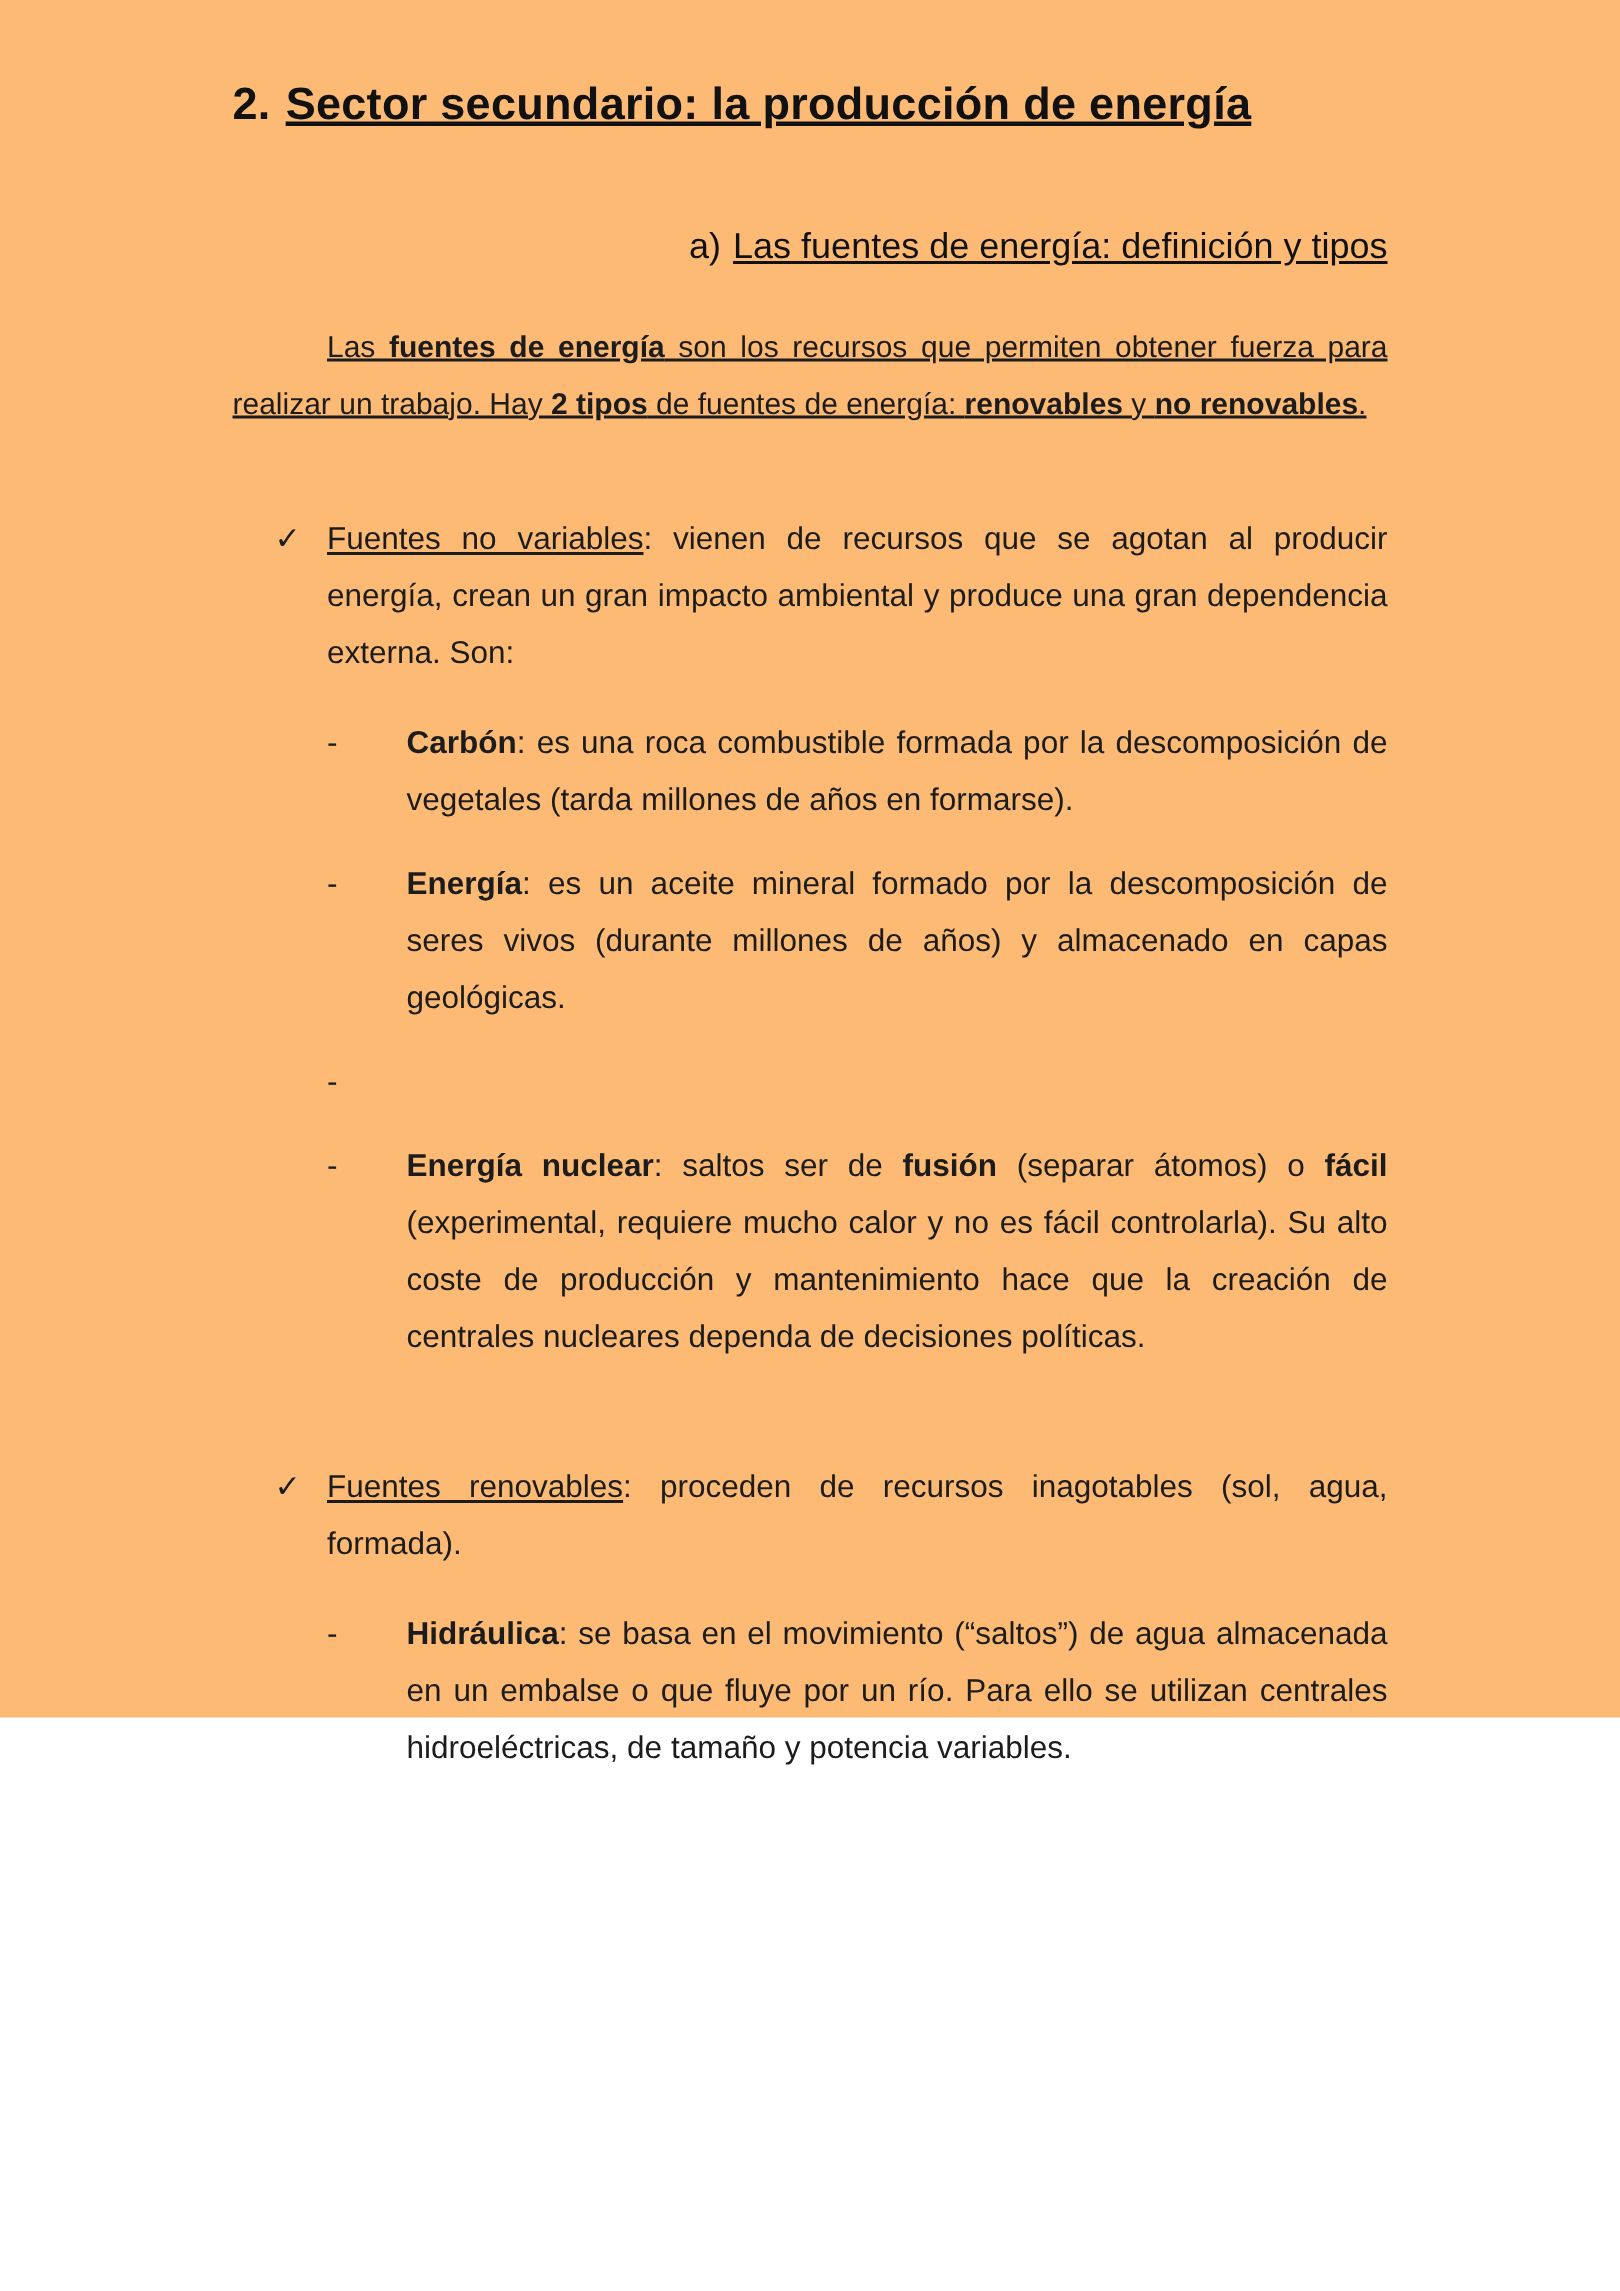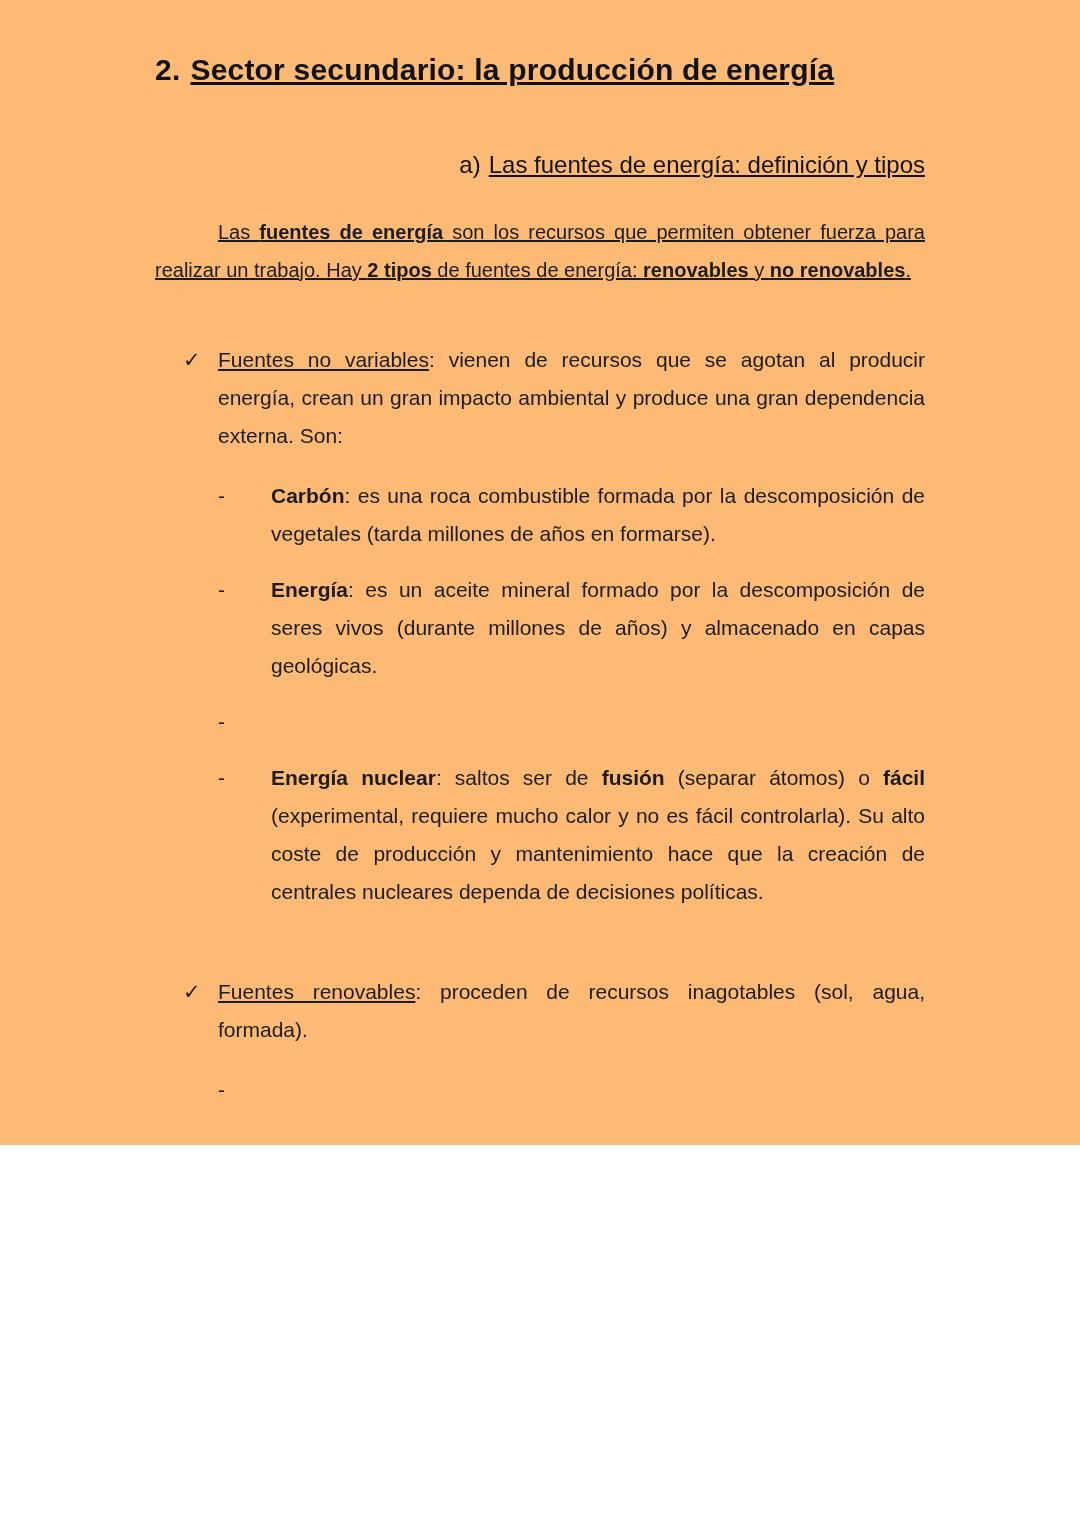--- a/index.html
+++ b/index.html
@@ -118,15 +118,16 @@
     <div class="body"><span class="b">Energía nuclear</span><span>: saltos ser de </span><span class="b">fusión</span><span> (separar átomos) o </span><span class="b">fácil</span><span> (experimental, requiere mucho calor y no es fácil controlarla). Su alto coste de producción y mantenimiento hace que la creación de centrales nucleares dependa de decisiones políticas.</span></div>
   </div>
 
   <div class="check-item mt-check2">
     <span class="marker">✓</span>
     <div class="body"><span class="u">Fuentes renovables</span><span>: proceden de recursos inagotables (sol, agua, formada).</span></div>
   </div>
 
   <div class="dash-item mt-firstdash">
     <span class="marker">-</span>
+    <div class="body"><span class="b">Hidráulica</span><span>: se basa en el movimiento (“saltos”) de agua almacenada en un embalse o que fluye por un río. Para ello se utilizan centrales hidroeléctricas, de tamaño y potencia variables.</span></div>
   </div>
 
 </div>
 
 </body></html>

